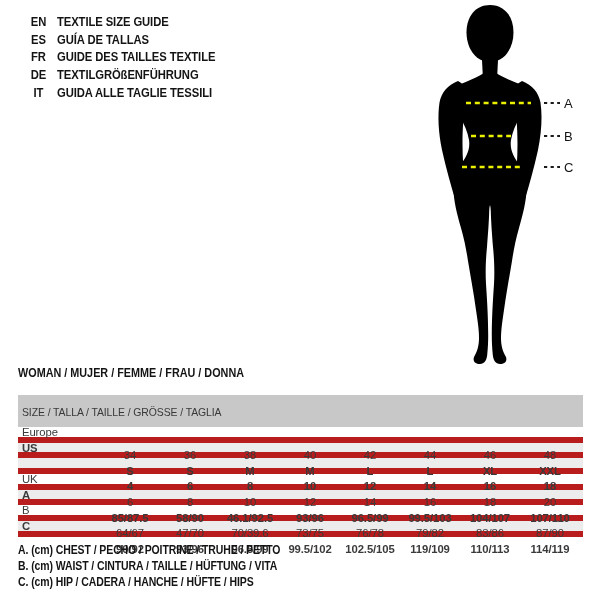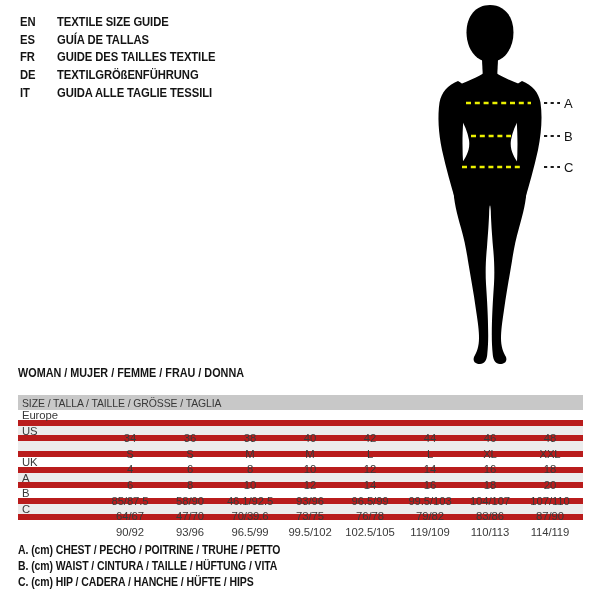--- a/index.html
+++ b/index.html
@@ -1,40 +1,40 @@
 <!DOCTYPE html>
 <html><head>
 <meta charset="utf-8">
 <style>
   html,body{margin:0;padding:0;background:#fff;}
   .page{position:relative;width:600px;height:600px;background:#ffffff;overflow:hidden;
-        font-family:"Liberation Sans",sans-serif;color:#111;}
+        font-family:"Liberation Sans",sans-serif;color:#111;text-align:center;}
 
   
   .langs{position:absolute;left:20px;top:13px;transform:scaleX(.88);transform-origin:0 0;}
   .lang-row{display:flex;align-items:center;height:17.6px;font-weight:bold;
             font-size:12.8px;letter-spacing:-.1px;white-space:nowrap;color:#141414;}
   .lang-code{width:42px;flex:none;}
 
   
   .figure{position:absolute;left:400px;top:0;width:180px;height:370px;}
   .measure-label{font-family:"Liberation Sans",sans-serif;font-size:13px;fill:#141414;}
 
   
   .title{position:absolute;left:18px;top:366px;font-size:12.3px;font-weight:bold;
          transform:scaleX(.88);transform-origin:0 0;white-space:nowrap;color:#141414;}
 
   
   .table{position:absolute;left:18px;top:395px;width:565px;font-size:11.3px;
          color:#3a3a3a;letter-spacing:-.1px;}
-  .thead{height:15px;background:#c8c8c8;display:flex;align-items:center;
+  .thead{height:32px;background:#c8c8c8;display:flex;align-items:center;
          padding-left:4px;font-size:11.6px;color:#383838;}
   .thead-inner{transform:scaleX(.9);transform-origin:0 50%;white-space:nowrap;}
   .trow{display:flex;height:15.7px;box-sizing:border-box;border-bottom:6px solid #b91c1c;}
-  .trow.shaded{background:#ececec;}
+  .trow.shaded{background:#ececec;font-weight:bold;}
   .tlabel{width:78px;flex:none;padding-left:4px;display:flex;align-items:center;}
   .tcell{width:60px;flex:none;display:flex;align-items:center;justify-content:center;margin-top:28px;}
 
   
   .legend{position:absolute;left:18px;top:542px;transform:scaleX(.86);transform-origin:0 0;}
   .legend-line{height:16.1px;display:flex;align-items:center;font-weight:bold;
                font-size:12.2px;letter-spacing:-.1px;white-space:nowrap;color:#141414;}
 </style>
 </head>
 <body>

